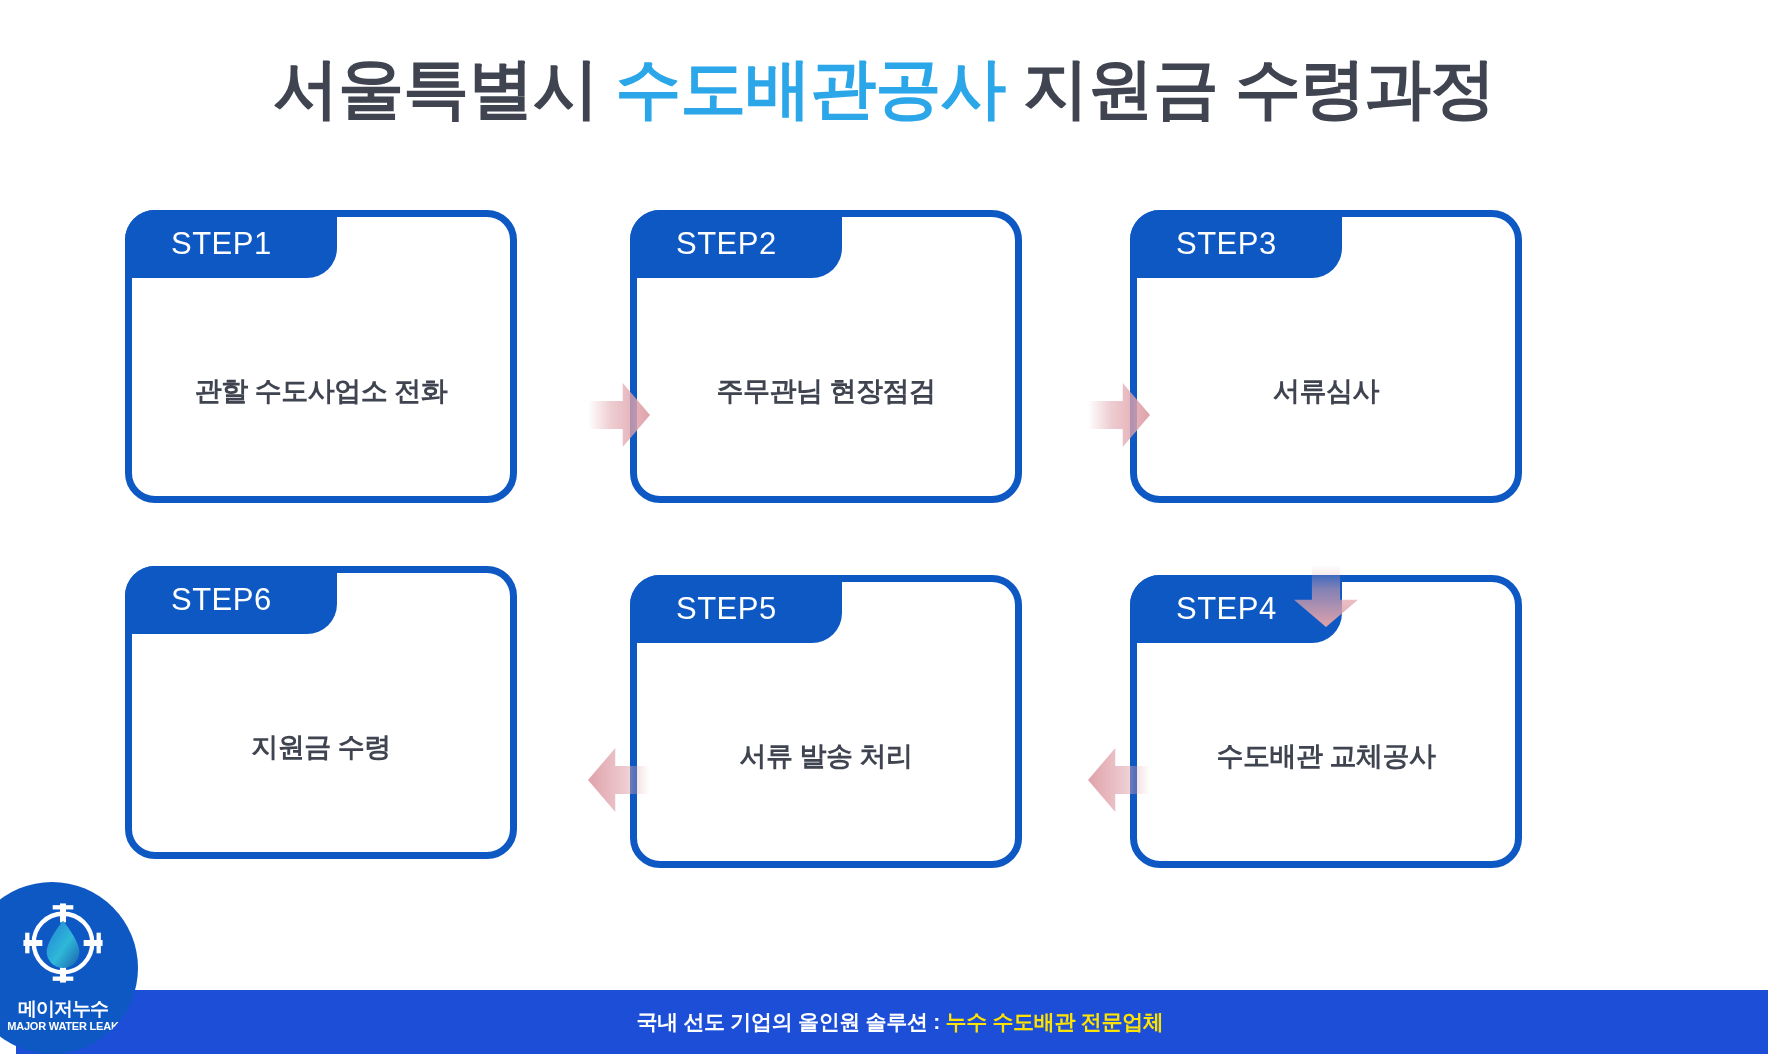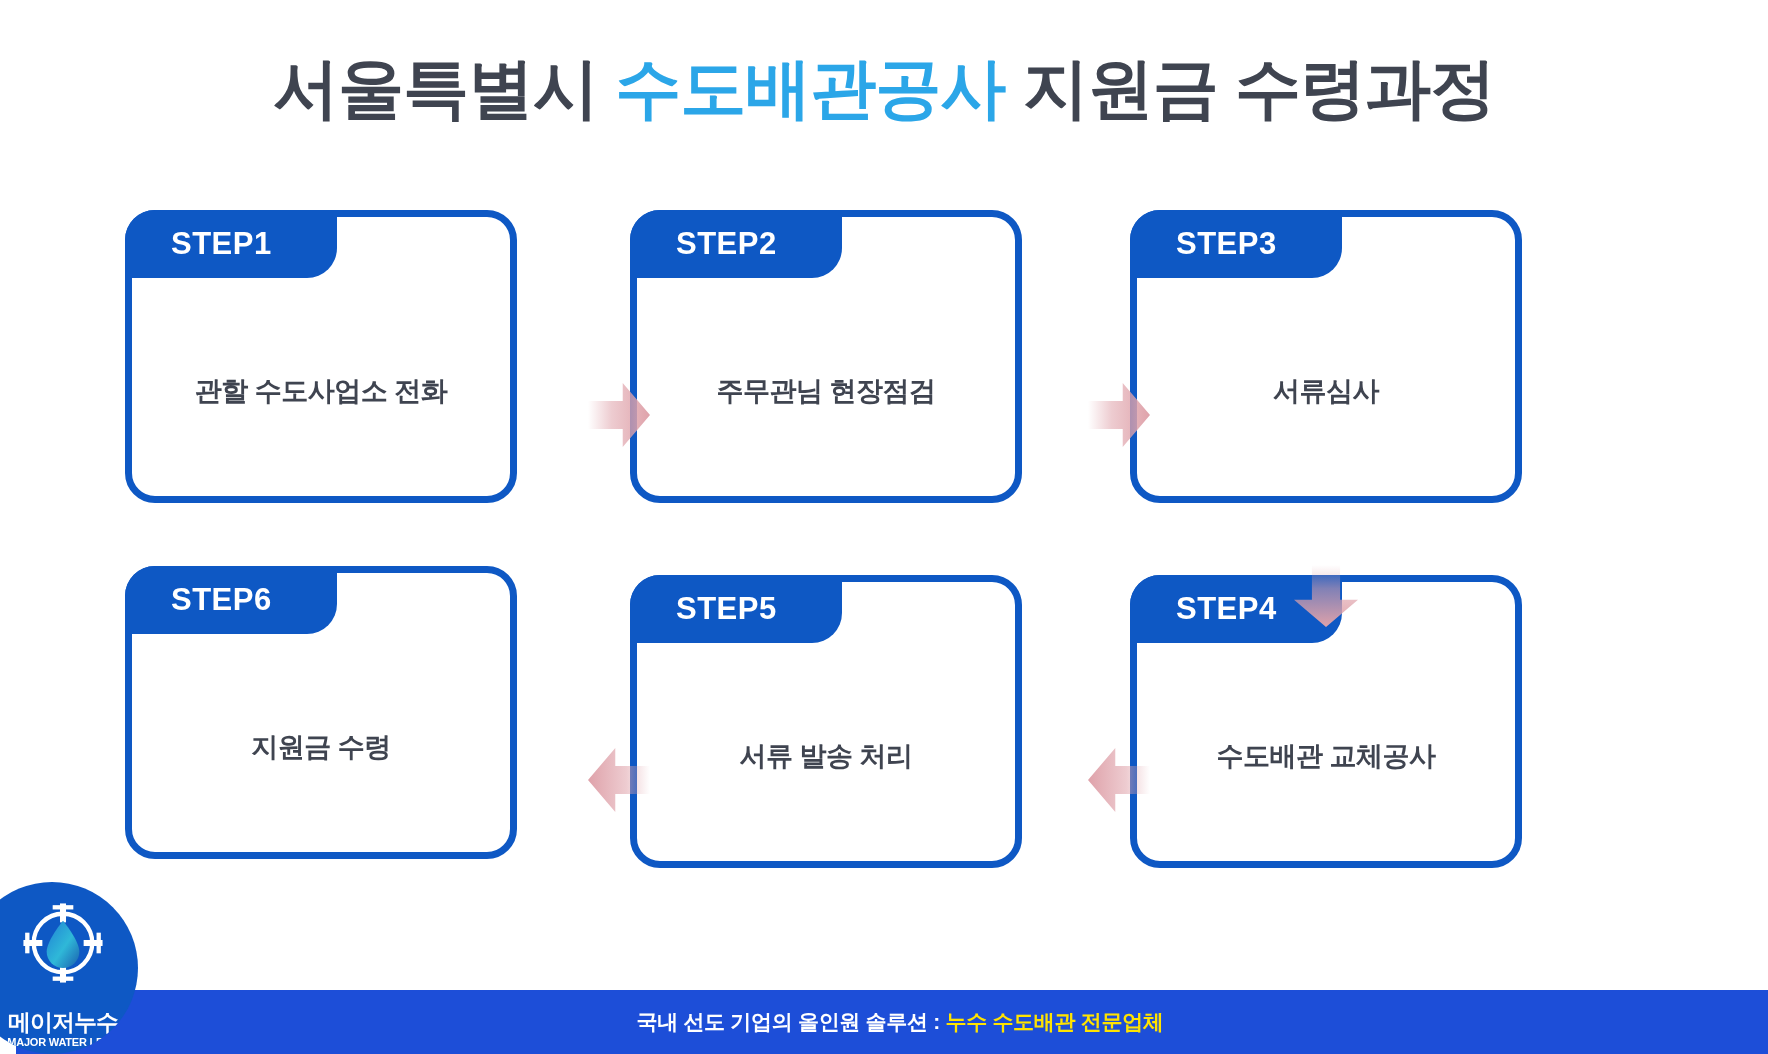--- a/index.html
+++ b/index.html
@@ -63,21 +63,21 @@
     background: #0e58c4;
     border-top-left-radius: 30px;
     border-bottom-right-radius: 30px;
     display: flex;
     align-items: center;
     padding: 0 34px 0 46px;
   }
   .card-tab-label {
     color: #ffffff;
     font-size: 31px;
-    font-weight: 700;
+    font-weight: 400;
     letter-spacing: .5px;
     white-space: nowrap;
   }
 
   .card-body {
     position: absolute;
     top: 68px;
     left: 0;
     right: 0;
     bottom: 0;
@@ -163,25 +163,25 @@
   }
   .logo-inner {
     position: absolute;
     left: 34px;
     top: 18px;
     width: 126px;
     text-align: center;
   }
   .logo-ko {
     color: #ffffff;
-    font-size: 23px;
+    font-size: 19px;
     font-weight: 800;
     letter-spacing: -1px;
     line-height: 1;
-    margin-top: 21px;
+    margin-top: 9px;
   }
   .logo-en {
     color: #ffffff;
     font-size: 11px;
     font-weight: 700;
     letter-spacing: -.2px;
     line-height: 1;
     margin-top: 3px;
   }
 </style>

